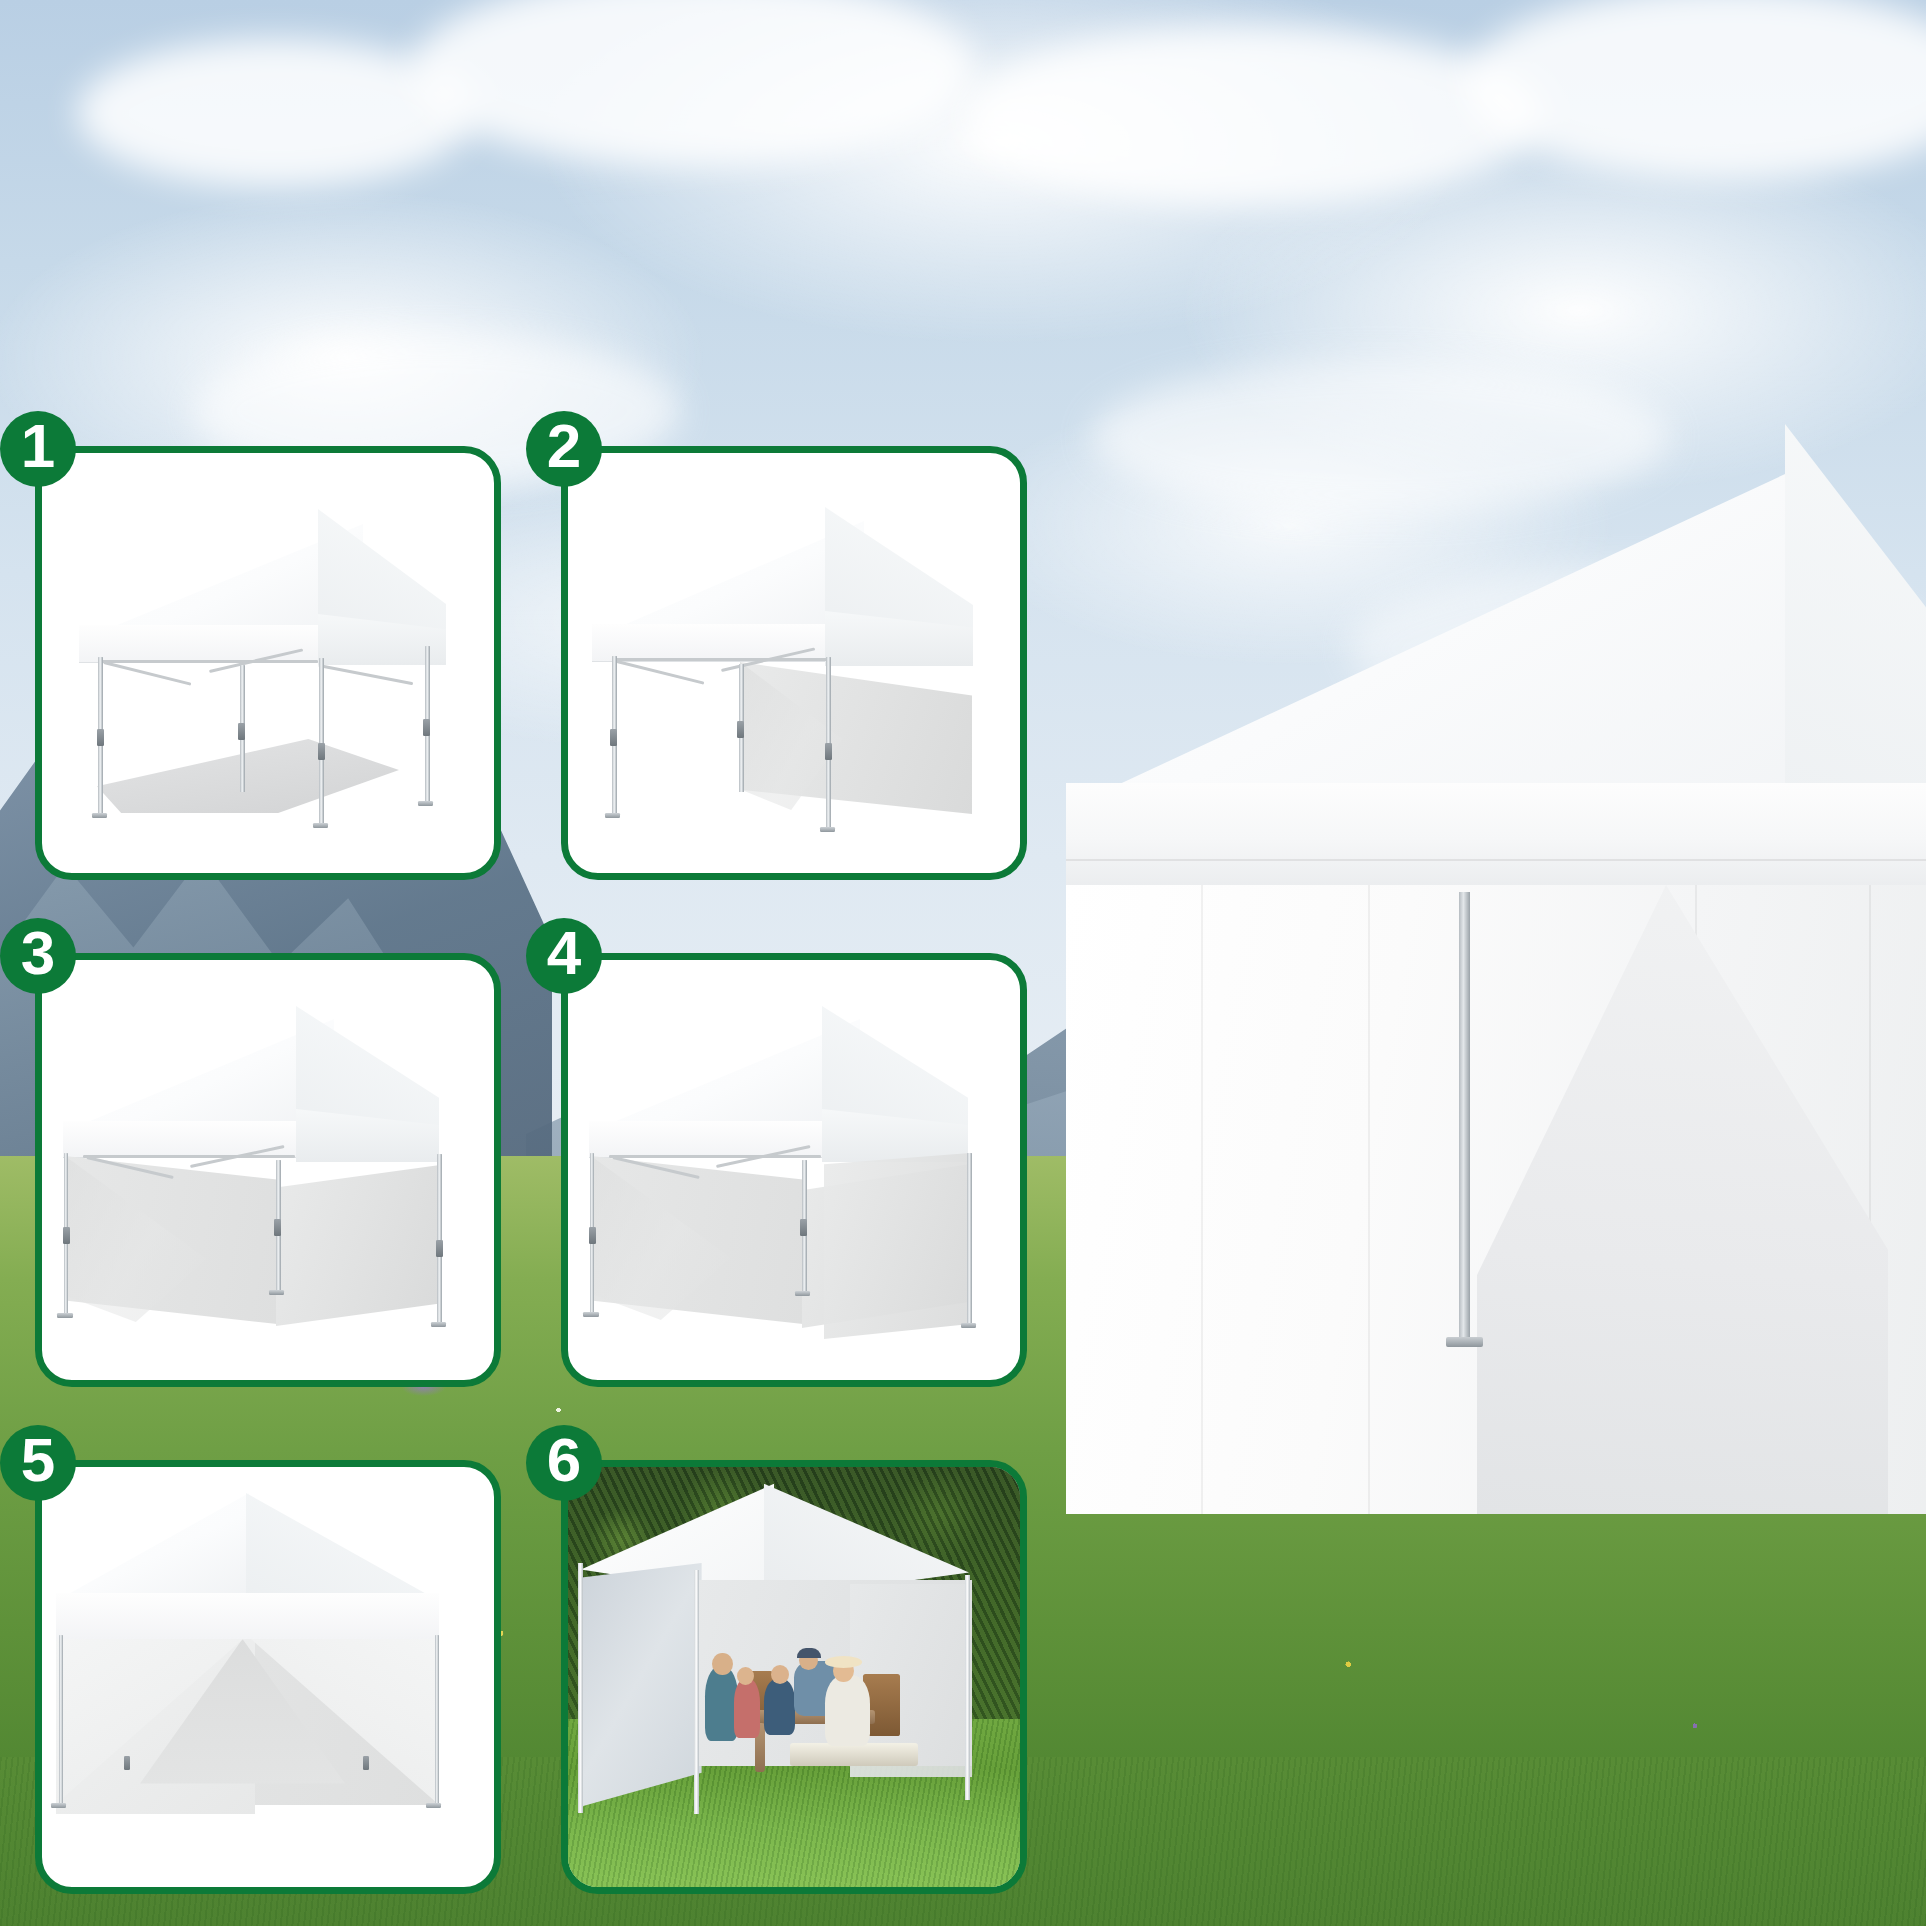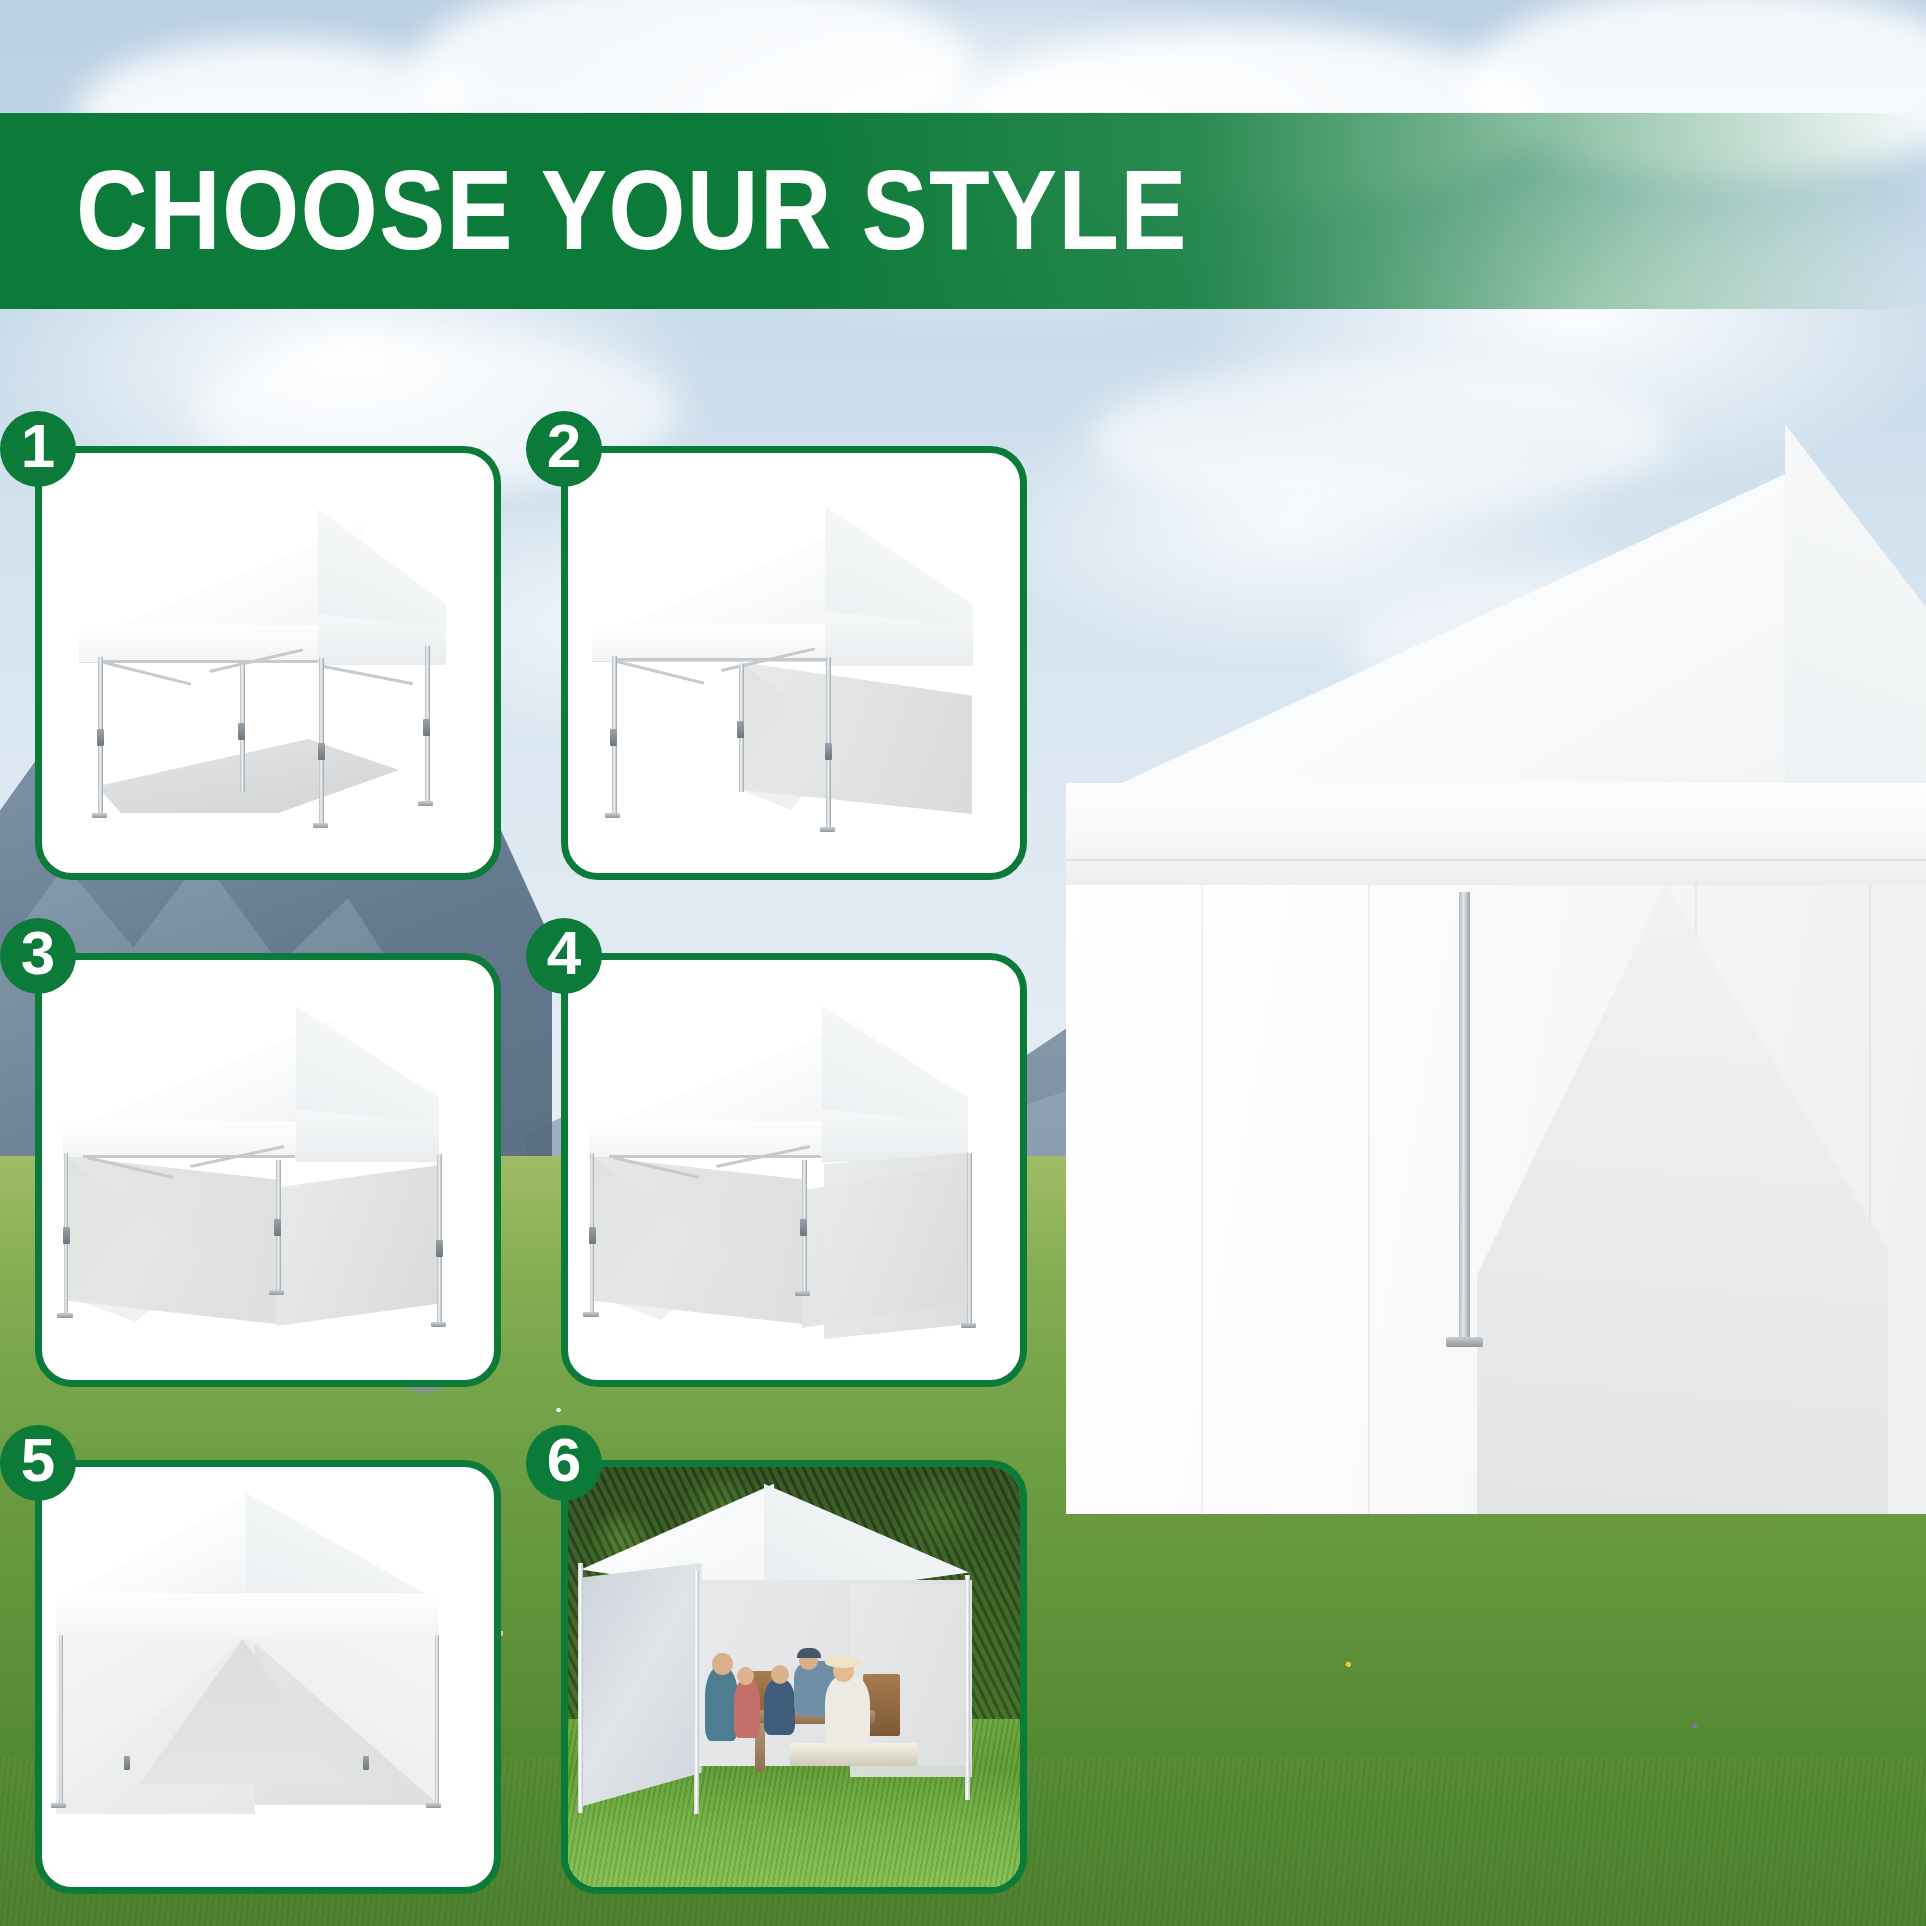--- a/index.html
+++ b/index.html
@@ -203,23 +203,20 @@
       <div class="crease" style="left:135px;"></div>
       <div class="crease" style="left:302px;"></div>
       <div class="crease" style="left:629px;"></div>
       <div class="crease" style="left:803px;"></div>
     </div>
     <div class="hero-door"></div>
     <div class="hero-leg" style="left:393px;top:494px;height:449px;"></div>
     <div class="hero-foot" style="left:380px;top:939px;"></div>
   </div>
 
-  <div class="banner">
-    <div class="banner-title">CHOOSE YOUR STYLE</div>
-  </div>
 
   <div class="grid">
 
     <div class="cell" style="left:0px;top:0px;width:501px;height:469px;">
       <div class="card">
         <div class="tent">
           <div class="t-roof roof-l" style="left:39px;top:71px;width:282px;height:116px;
                clip-path:polygon(100% 0%,100% 100%,0% 100%);"></div>
           <div class="t-roof roof-r" style="left:276px;top:56px;width:128px;height:132px;
                clip-path:polygon(0% 0%,100% 72%,100% 100%,0% 100%);"></div>

